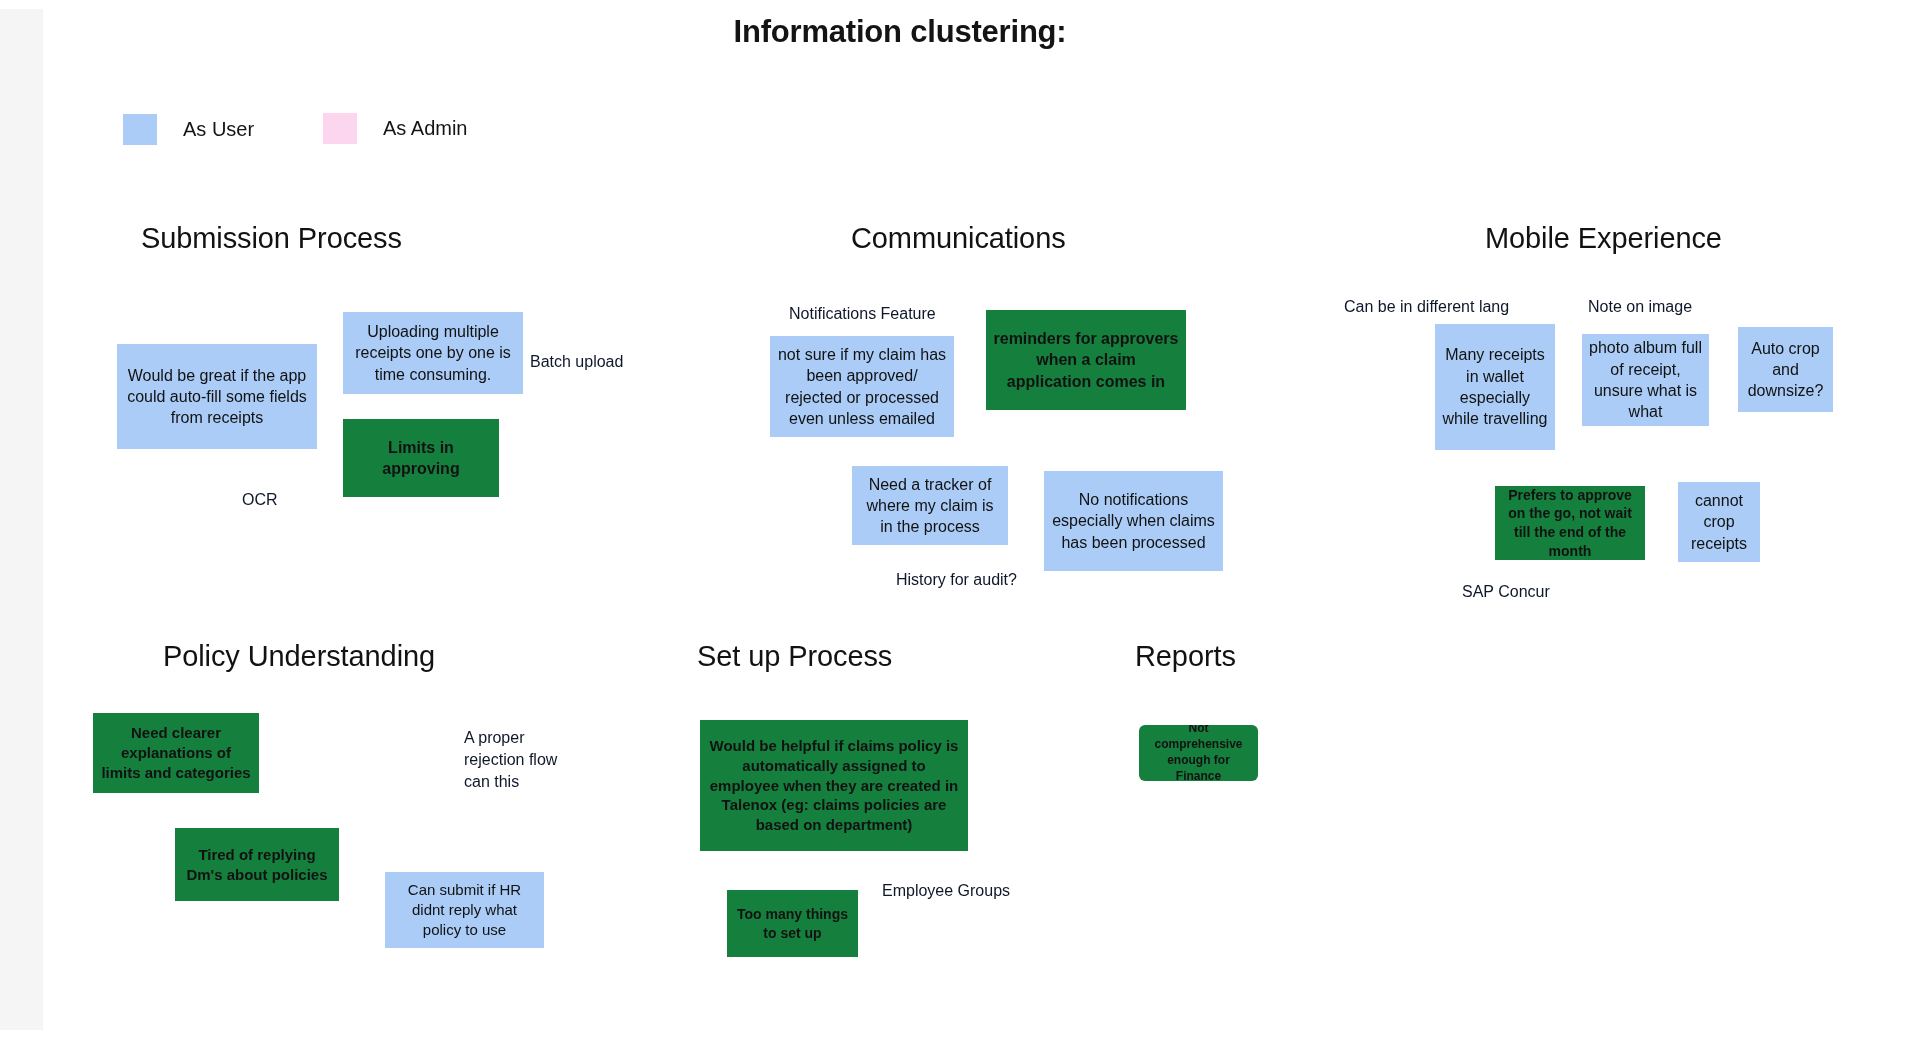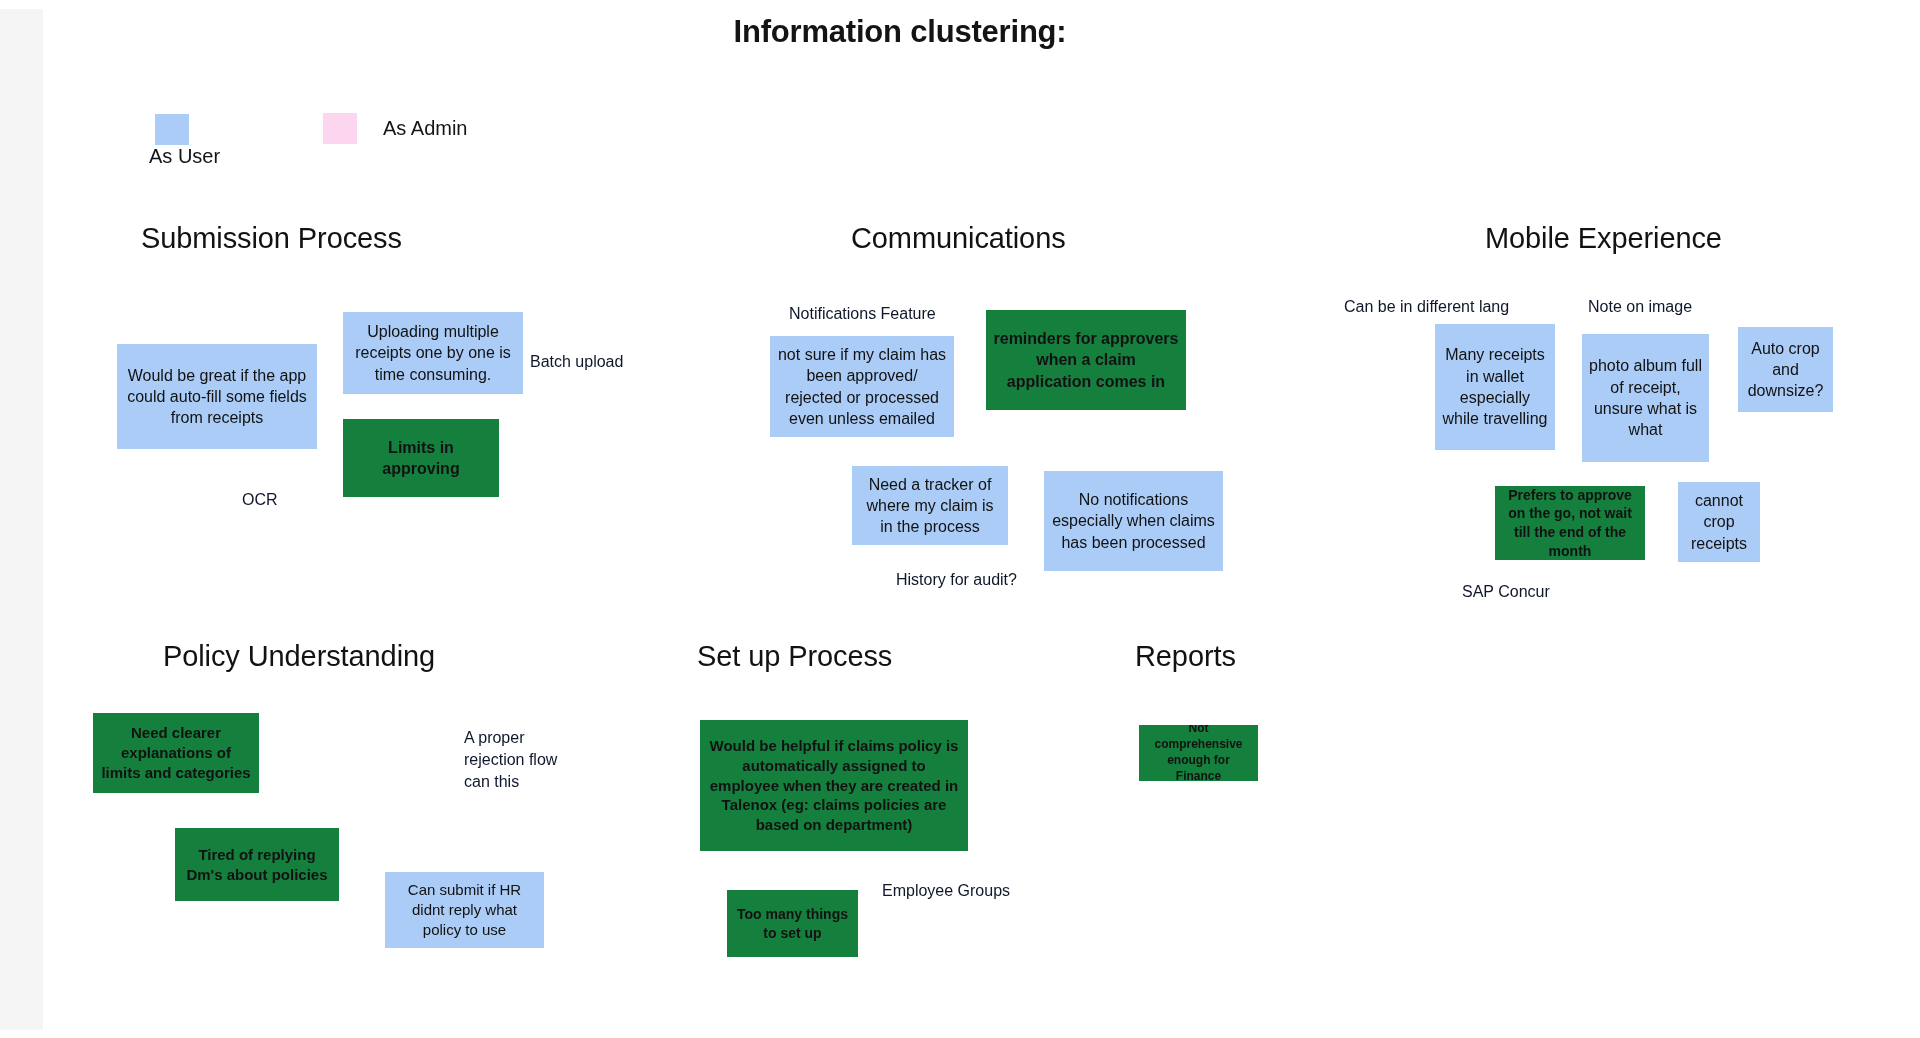--- a/index.html
+++ b/index.html
@@ -95,21 +95,21 @@
 </style>
 </head>
 <body>
 
 <div id="canvas">
 
   <div class="left-rail"></div>
 
   <div class="deck-title">Information clustering:</div>
 
-  <div class="legend-item" style="left:123px; top:114px;flex-direction:column;">
+  <div class="legend-item" style="left:123px; top:114px;">
     <span class="legend-swatch" style="background:#aaccf6;"></span>
     <span class="legend-label">As User</span>
   </div>
   <div class="legend-item" style="left:323px; top:113px;">
     <span class="legend-swatch" style="background:#fcd6ee;"></span>
     <span class="legend-label">As Admin</span>
   </div>
 
   <div class="cluster-title" style="left:141px; top:222px;">Submission Process</div>
 
@@ -138,21 +138,21 @@
   <div class="plain-note" style="left:896px; top:569px;">History for audit?</div>
 
   <div class="cluster-title" style="left:1485px; top:222px;">Mobile Experience</div>
 
   <div class="plain-note" style="left:1344px; top:296px;">Can be in different lang</div>
 
   <div class="plain-note" style="left:1588px; top:296px;">Note on image</div>
 
   <div class="note blue" style="left:1435px; top:324px; width:120px; height:126px; font-size:16px;">Many receipts in wallet especially while travelling</div>
 
-  <div class="note blue" style="left:1582px; top:334px; width:127px; height:128px; font-size:16px;">photo album full of receipt, unsure what is what</div>
+  <div class="note blue" style="left:1582px; top:334px; width:127px; height:92px; font-size:16px;">photo album full of receipt, unsure what is what</div>
 
   <div class="note blue" style="left:1738px; top:327px; width:95px; height:85px; font-size:16px;">Auto crop and downsize?</div>
 
   <div class="note pink" style="left:1495px; top:486px; width:150px; height:74px; font-size:14px;">Prefers to approve on the go, not wait till the end of the month</div>
 
   <div class="note blue" style="left:1678px; top:482px; width:82px; height:80px; font-size:16px;">cannot crop receipts</div>
 
   <div class="plain-note" style="left:1462px; top:581px;">SAP Concur</div>
 
   <div class="cluster-title" style="left:163px; top:640px;">Policy Understanding</div>
@@ -171,15 +171,15 @@
   <div class="cluster-title" style="left:697px; top:640px;">Set up Process</div>
 
   <div class="note pink" style="left:700px; top:720px; width:268px; height:131px; font-size:15px;">Would be helpful if claims policy is automatically assigned to employee when they are created in Talenox (eg: claims policies are based on department)</div>
 
   <div class="note pink" style="left:727px; top:890px; width:131px; height:67px; font-size:14px;">Too many things to set up</div>
 
   <div class="plain-note" style="left:882px; top:880px;">Employee Groups</div>
 
   <div class="cluster-title" style="left:1135px; top:640px;">Reports</div>
 
-  <div class="note pink" style="left:1139px; top:725px; width:119px; height:56px; font-size:12px;">Not comprehensive enough for Finance</div>
+  <div class="note pink" style="left:1139px; top:725px; width:119px; height:56px; font-size:12px;border-radius:6px;">Not comprehensive enough for Finance</div>
 
 </div>
 
 </body></html>

